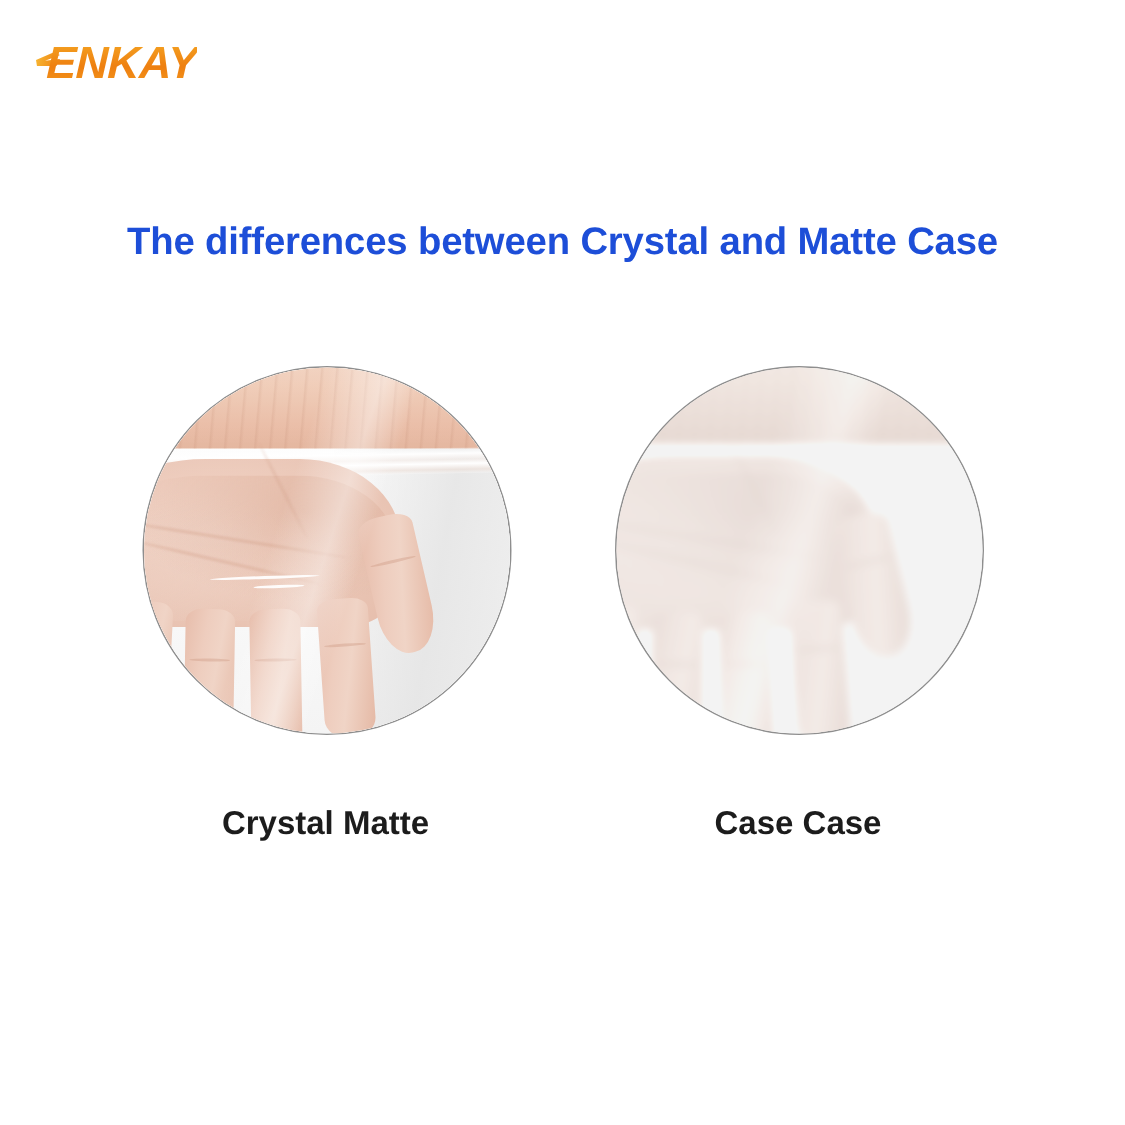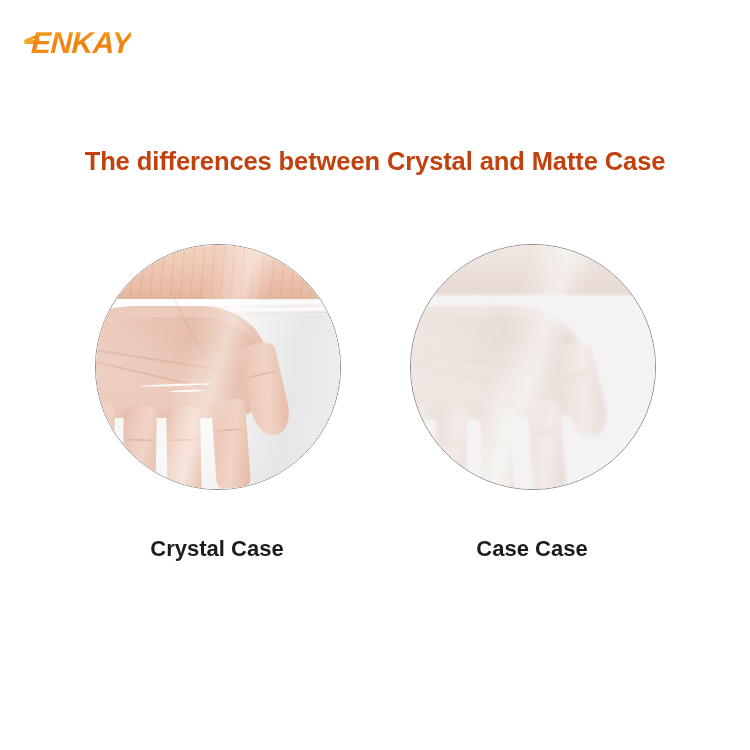--- a/index.html
+++ b/index.html
@@ -52,21 +52,21 @@
 
   
   .headline {
     position: absolute;
     left: 0;
     top: 146px;
     width: 750px;
     text-align: center;
     font-size: 25.5px;
     font-weight: bold;
-    color: #c2410c;
+    color: #1d4ed8;
     letter-spacing: -0.1px;
     line-height: 30px;
   }
 
   
   .comparison {
     position: absolute;
     left: 0;
     top: 244px;
     width: 750px;
@@ -307,21 +307,21 @@
         <div class="finger f3"></div>
         <div class="finger f4"></div>
         <div class="finger f5"></div>
 
         <div class="gloss"></div>
         <div class="gloss-streak"></div>
         <div class="gloss-streak s2"></div>
       </div>
 
     </div>
-    <div class="caption">Crystal Case</div>
+    <div class="caption">Crystal Matte</div>
   </div>
 
   <div class="compare-item right">
     <div class="photo-circle variant-matte">
       <div class="scene">
         <div class="backdrop"></div>
         <div class="backdrop-shade"></div>
 
         <div class="wrist">
           <div class="wrist-lines"></div>

